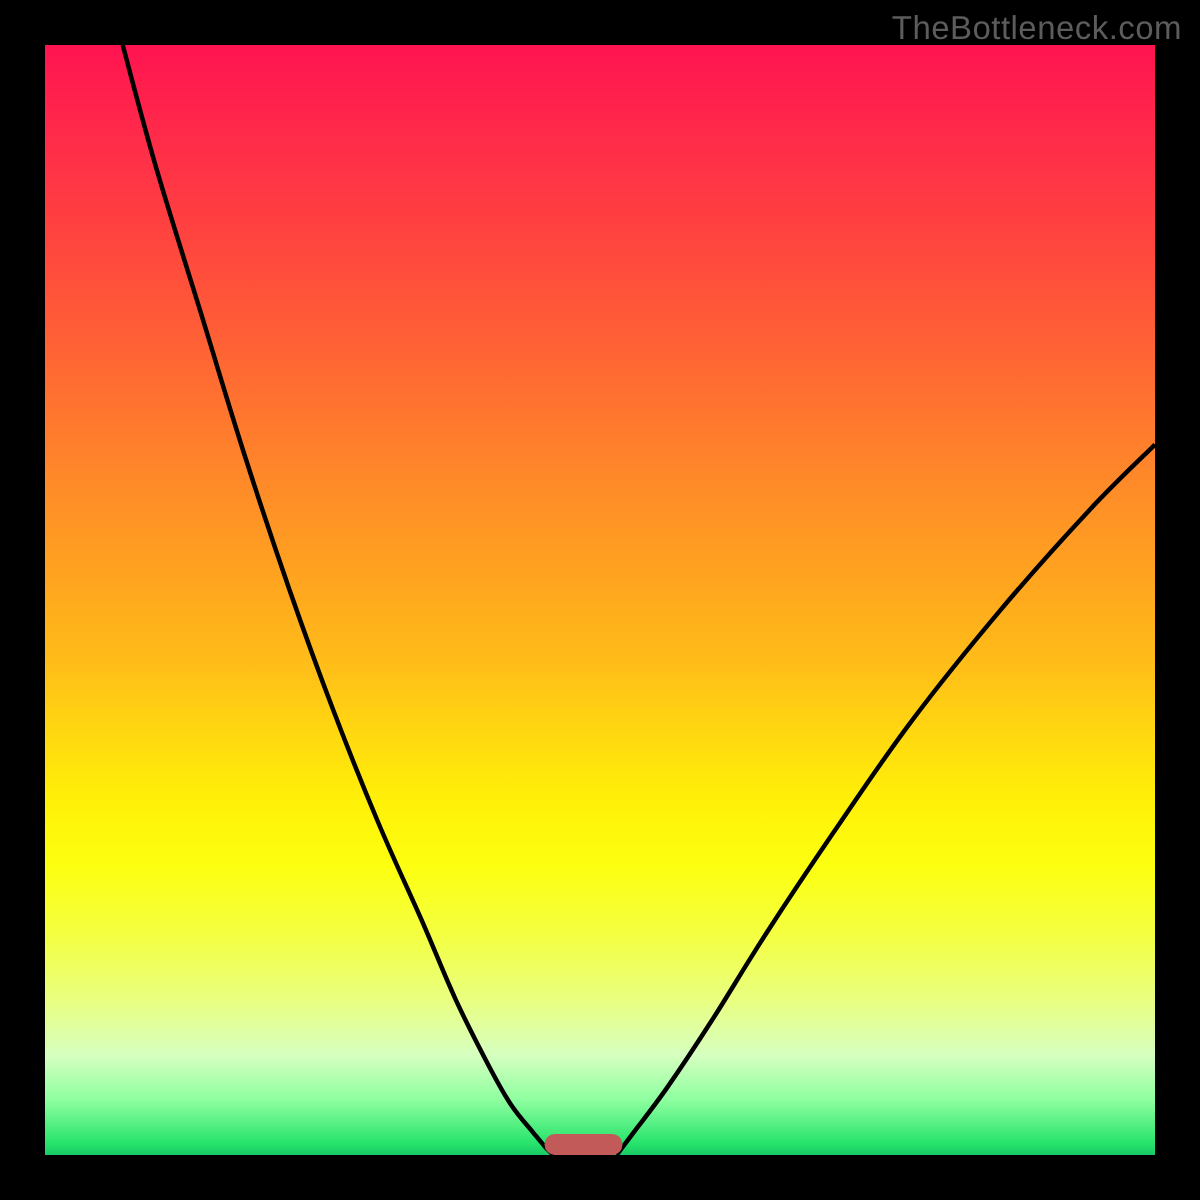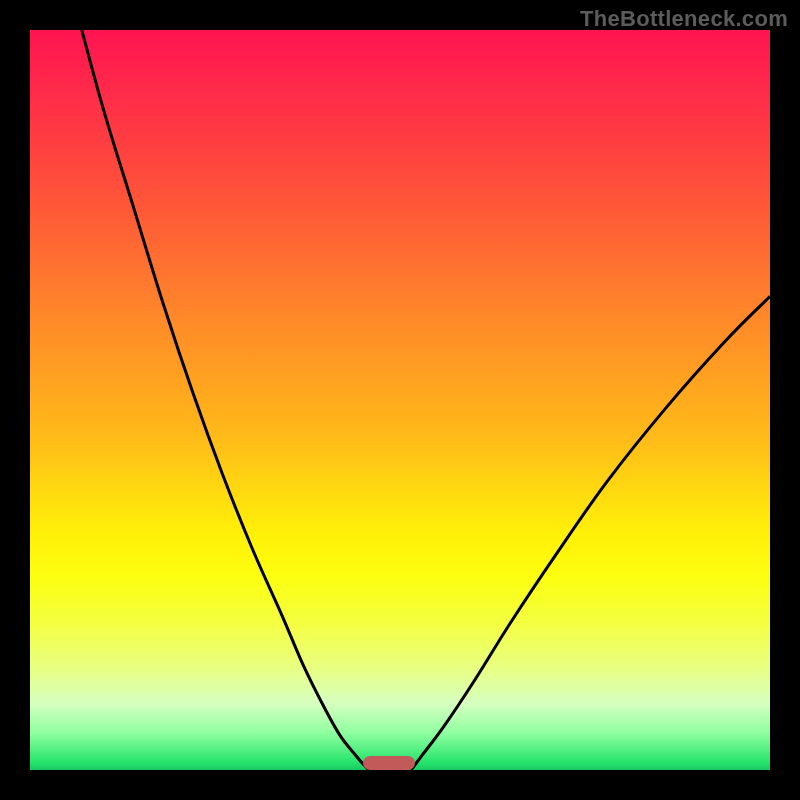--- a/index.html
+++ b/index.html
@@ -1,17 +1,17 @@
 <!DOCTYPE html>
 <html><head>
 <meta charset="utf-8">
 <style>
 *{margin:0;padding:0;box-sizing:border-box}
 body{width:800px;height:800px;background:#000;position:relative;font-family:Arial,sans-serif}
-.watermark{position:absolute;top:6px;right:12px;color:#5c5c5c;font-size:22px;font-weight:700;z-index:10;letter-spacing:.3px}
+.watermark{position:absolute;top:6px;right:12px;color:#5c5c5c;font-size:22px;font-weight:400;z-index:10;letter-spacing:.3px}
 .frame{position:absolute;top:30px;left:30px;width:740px;height:740px;background:#000}
 .plotarea{position:absolute;top:0;left:0;width:740px;height:740px}
 .grad{width:100%;height:100%;background:linear-gradient(to bottom,
  #ff1450 0%,
  #ff2a4a 8%,
  #ff4040 16%,
  #ff5838 24%,
  #ff7230 32%,
  #ff8c28 40%,
  #ffa41f 48%,

